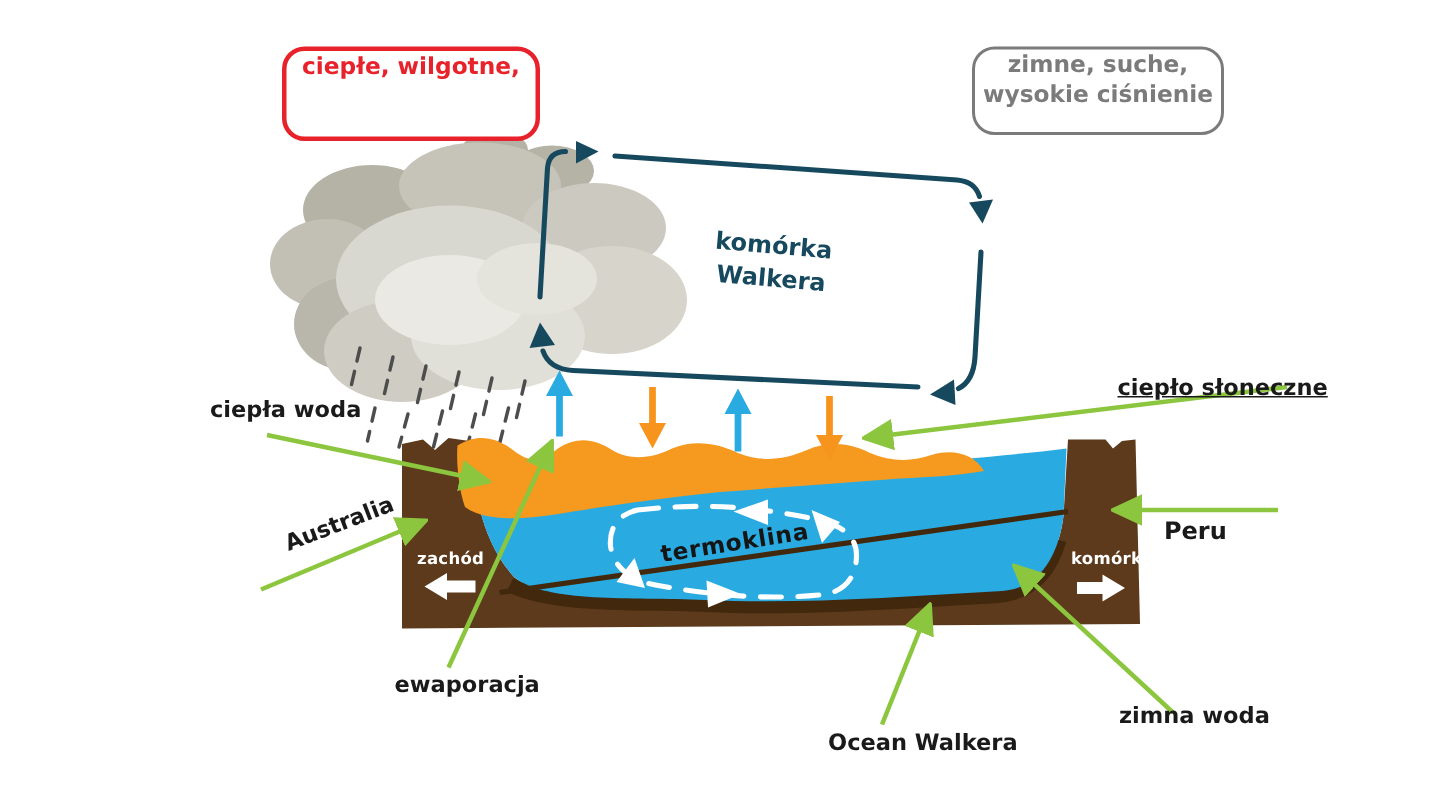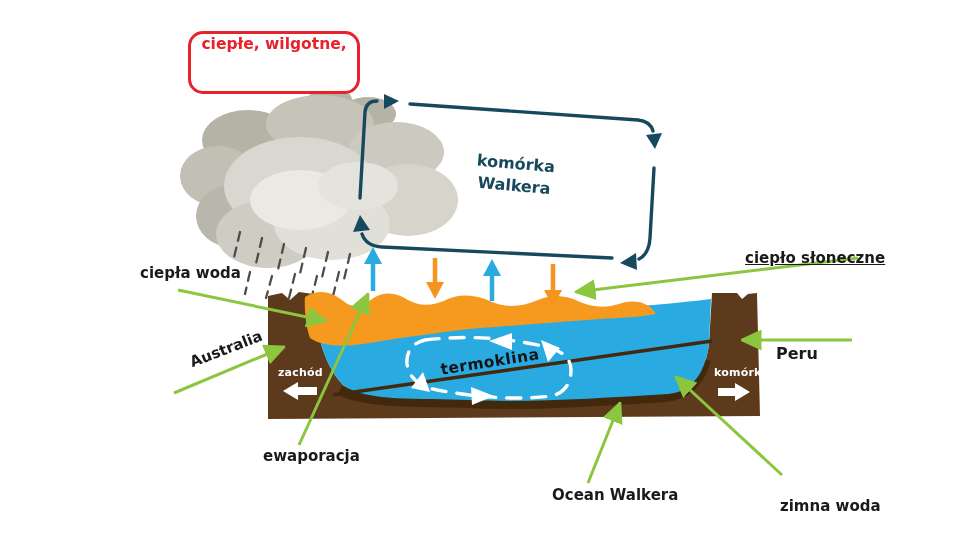--- a/index.html
+++ b/index.html
@@ -133,30 +133,34 @@
       <line x1="588" y1="483" x2="620" y2="403" marker-end="url(#greenArrow)"></line>
       <line x1="782" y1="475" x2="676" y2="377" marker-end="url(#greenArrow)"></line>
       <line x1="852" y1="340" x2="742" y2="340" marker-end="url(#greenArrow)"></line>
       <line x1="858" y1="258" x2="576" y2="292" marker-end="url(#greenArrow)"></line>
     </g>
   </svg>
 
   <div class="pressure-box warm">
     <span>ciepłe, wilgotne,</span>
   </div>
+  <div class="pressure-box cold">
+    <span>zimne, suche,</span>
+    <span>wysokie ciśnienie</span>
+  </div>
 
   <div class="walker-label">
     <div>komórka</div>
     <div>Walkera</div>
   </div>
 
   <div class="lbl" style="left:140px;top:264px;">ciepła woda</div>
   <div class="australia">Australia</div>
   <div class="lbl" style="left:263px;top:447px;">ewaporacja</div>
   <div class="lbl" style="left:552px;top:486px;">Ocean Walkera</div>
-  <div class="lbl" style="left:746px;top:497px;margin-left:34px;">zimna woda</div>
+  <div class="lbl" style="left:746px;top:468px;">zimna woda</div>
   <div class="lbl" style="left:776px;top:344px;font-size:16px;">Peru</div>
   <div class="lbl" style="left:745px;top:249px;text-decoration:underline;">ciepło słoneczne</div>
   <div class="termoklina">termoklina</div>
   <div class="coast" style="left:278px;top:366px;">zachód</div>
   <div class="coast" style="left:714px;top:366px;">komórka</div>
 
 </div>
 
 </body></html>

